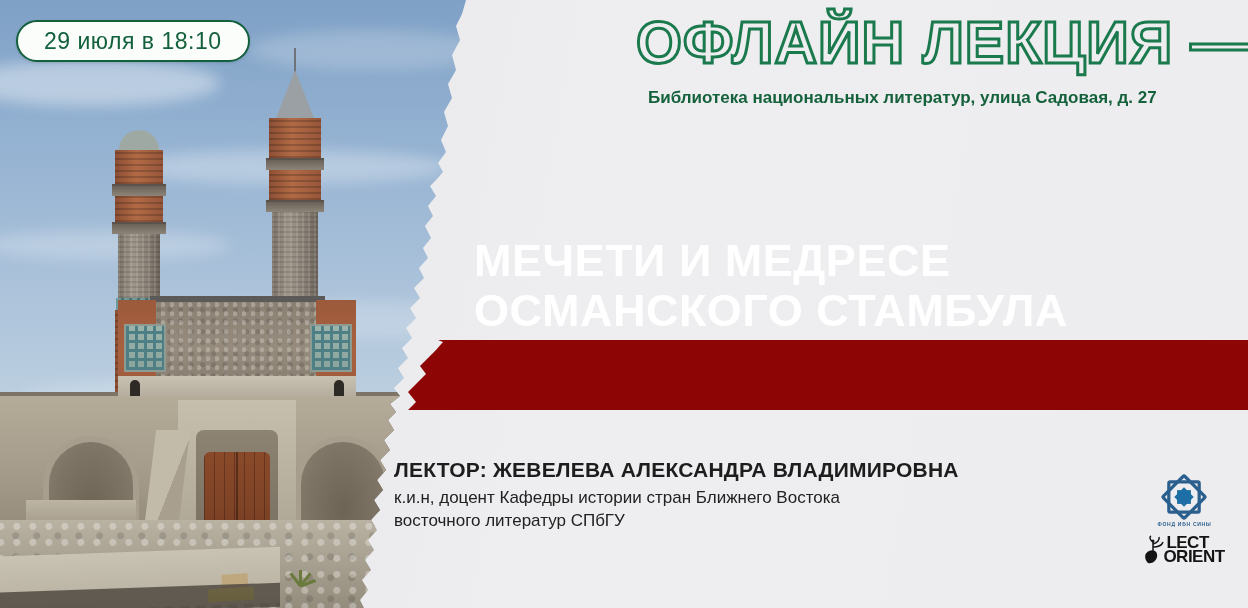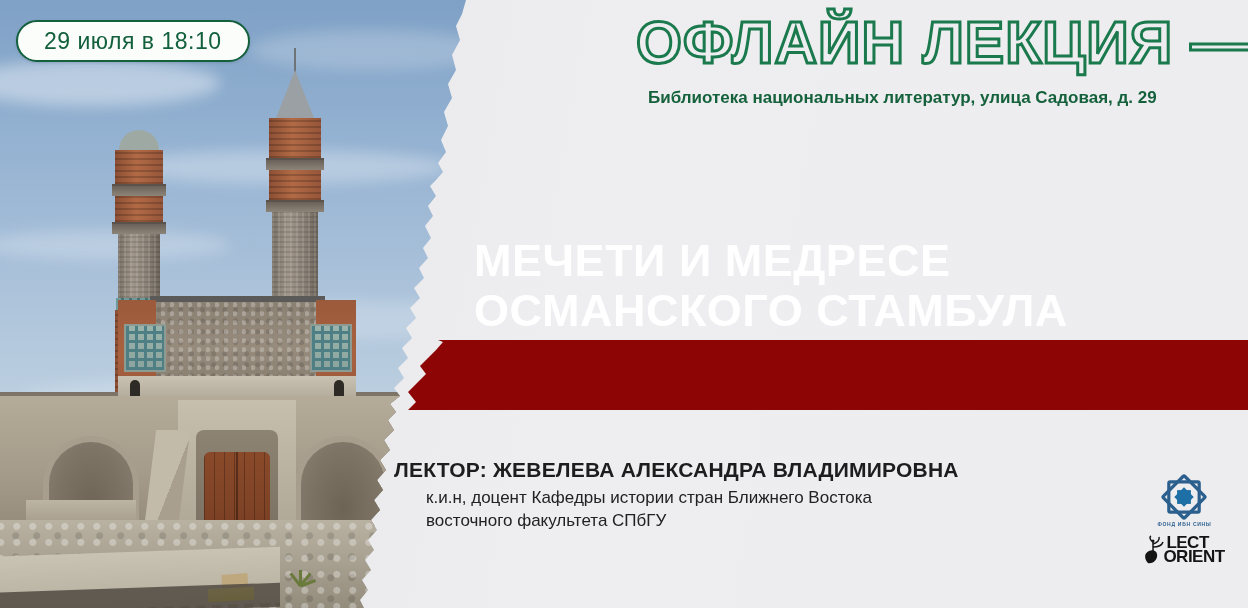--- a/index.html
+++ b/index.html
@@ -251,21 +251,21 @@
   #lecturer{
     position:absolute; left:394px; top:458px; width:640px;
   }
   #lecturer .name{
     font-size:21px; font-weight:bold; color:#1d1d1d; letter-spacing:.2px;
     white-space:nowrap;
   }
   #lecturer .desc{
     margin-top:5px; font-size:17px; color:#222; line-height:1.35;
   }
-  #lecturer .desc span{ display:block; white-space:nowrap;margin-left:32px; }
+  #lecturer .desc span{ display:block; white-space:nowrap; }
 
   
   #logos{
     position:absolute; right:12px; top:474px; width:104px;
     display:flex; flex-direction:column; align-items:center; gap:8px;justify-content:flex-end;
   }
   #logo-star{ display:flex; flex-direction:column; align-items:center; }
   #logo-star .cap{
     margin-top:2px; font-size:4.4px; letter-spacing:.6px; color:#2b5f8e;
     font-weight:bold; white-space:nowrap; transform:scale(1.15);
@@ -375,33 +375,33 @@
           <i></i>
         </div>
     </div>
   </div>
 
   <div id="date-badge">
     <span>29 июля в 18:10</span>
   </div>
 
   <div id="kicker">ОФЛАЙН ЛЕКЦИЯ —</div>
-  <div id="venue">Библиотека национальных литератур, улица Садовая, д. 29</div>
+  <div id="venue">Библиотека национальных литератур, улица Садовая, д. 27</div>
 
   <div id="red-band"></div>
   <div id="red-title">
     <span>МЕЧЕТИ И МЕДРЕСЕ</span>
     <span>ОСМАНСКОГО СТАМБУЛА</span>
   </div>
 
   <div id="lecturer">
     <div class="name">ЛЕКТОР: ЖЕВЕЛЕВА АЛЕКСАНДРА ВЛАДИМИРОВНА</div>
     <div class="desc">
       <span>к.и.н, доцент Кафедры истории стран Ближнего Востока</span>
-      <span>восточного факультета СПбГУ</span>
+      <span>восточного литератур СПбГУ</span>
     </div>
   </div>
 
   <div id="logos">
 
     <div id="logo-star">
       <svg width="46" height="46" viewBox="0 0 100 100">
         <g transform="translate(50,50)">
           <g fill="none" stroke="#2b5f8e" stroke-width="7">
             <rect x="-33" y="-33" width="66" height="66" rx="3"></rect>

